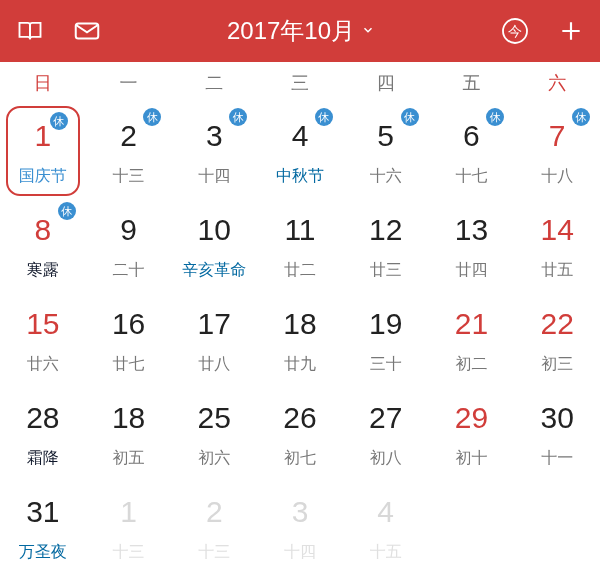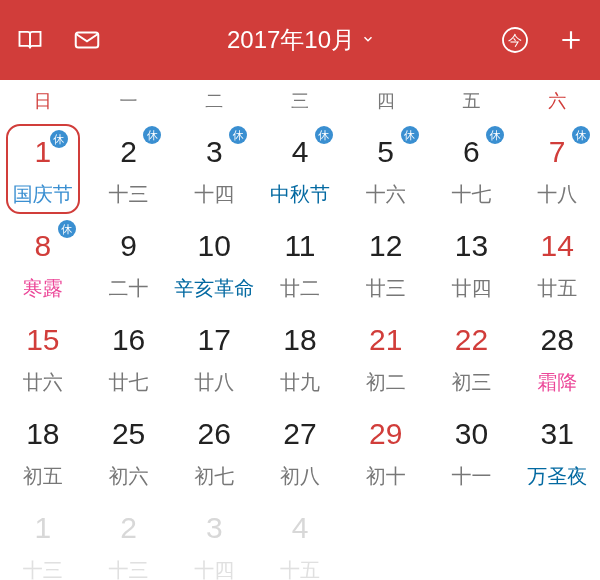--- a/index.html
+++ b/index.html
@@ -5,21 +5,21 @@
   * { box-sizing: border-box; margin: 0; padding: 0; }
   body {
     width: 600px;
     height: 580px;
     font-family: -apple-system, "Helvetica Neue", Arial, sans-serif;
     background: #fff;
     overflow: hidden;
   }
   .header {
     background: #d13d3a;
-    height: 80px;
+    height: 62px;
     display: flex;
     align-items: center;
     padding: 0 16px;
     color: #fff;
   }
   .header .left, .header .right {
     display: flex;
     align-items: center;
     gap: 28px;
   }
@@ -65,26 +65,26 @@
     height: 90px;
   }
   .num {
     font-size: 30px;
     color: #222;
     line-height: 1;
   }
   .num.red { color: #d13d3a; }
   .num.faded { color: #d8d8d8; }
   .sub {
-    font-size: 20px;
+    font-size: 16px;
     color: #777;
     margin-top: 16px;
     line-height: 1.1;
   }
-  .sub.red { color: #ec4899; }
+  .sub.red { color: #0f172a; }
   .sub.teal { color: #0369a1; }
   .sub.blue { color: #3a8fd1; }
   .sub.faded { color: #e0e0e0; }
   .badge {
     position: absolute;
     top: 4px;
     right: 10px;
     width: 18px;
     height: 18px;
     border-radius: 50%;
@@ -223,20 +223,24 @@
     </div>
     <div class="cell">
       <div class="num">17</div>
       <div class="sub">廿八</div>
     </div>
     <div class="cell">
       <div class="num">18</div>
       <div class="sub">廿九</div>
     </div>
     <div class="cell">
+      <div class="num">19</div>
+      <div class="sub">三十</div>
+    </div>
+    <div class="cell">
       <div class="num red">21</div>
       <div class="sub">初二</div>
     </div>
     <div class="cell">
       <div class="num red">22</div>
       <div class="sub">初三</div>
     </div>
     <div class="cell">
       <div class="num">28</div>
       <div class="sub red">霜降</div>

